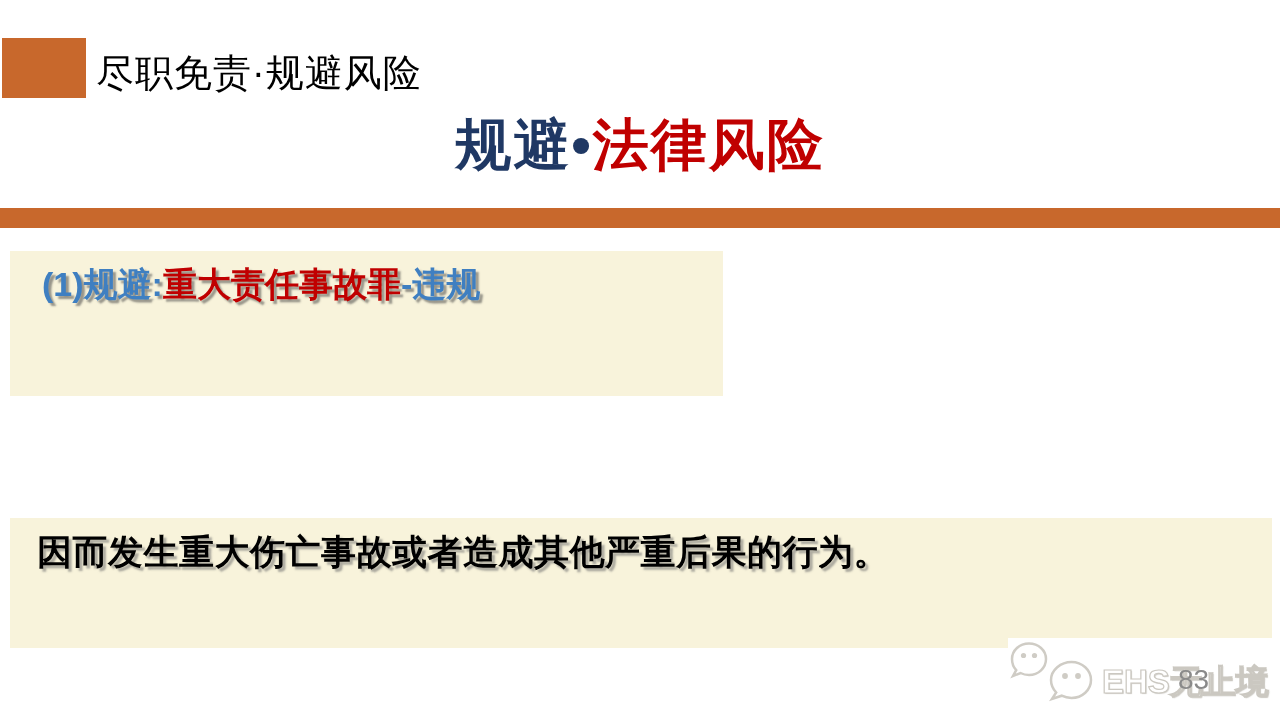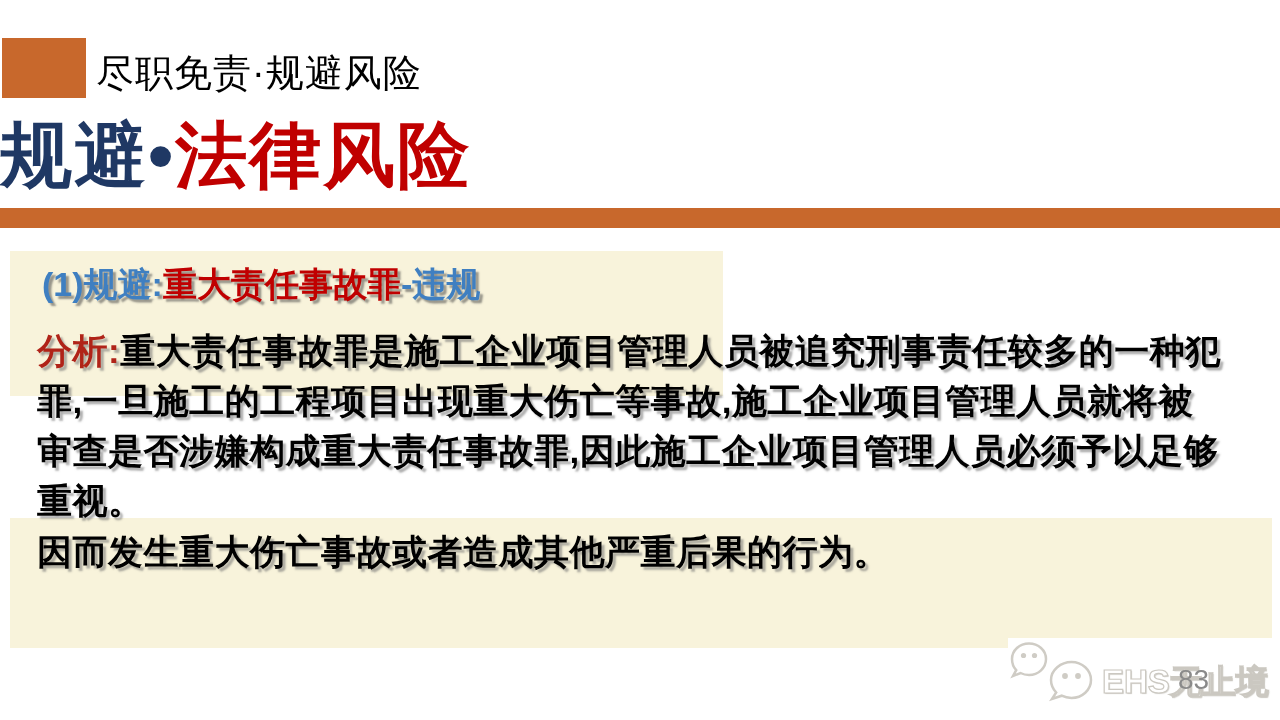--- a/index.html
+++ b/index.html
@@ -31,21 +31,22 @@
     color: #000000;
     letter-spacing: 1px;
     white-space: nowrap;
   }
   
   .title {
     position: absolute;
     left: 0; top: 108px;
     width: 1280px;
     margin: 0;
-    font-size: 72px;
+    text-align: center;
+    font-size: 56px;
     font-weight: bold;
     letter-spacing: 2px;
     white-space: nowrap;
   }
   .t-navy { color: #1F3864; }
   .t-red  { color: #C00000; }
   
   .divider {
     position: absolute;
     left: 0; top: 208px;
@@ -128,26 +129,20 @@
 
   <h1 class="title"><span class="t-navy">规避•</span><span class="t-red">法律风险</span></h1>
 
   <div class="divider"></div>
 
   <div class="hl hl1"></div>
   <div class="hl hl2"></div>
 
   <div class="heading"><span class="h-blue">(1)规避:</span><span class="h-red">重大责任事故罪</span><span class="h-blue">-违规</span></div>
 
-  <div class="para para-analysis">
-    <div class="pline"><span class="plabel">分析:</span><span>重大责任事故罪是施工企业项目管理人员被追究刑事责任较多的一种犯</span></div>
-    <div class="pline">罪,一旦施工的工程项目出现重大伤亡等事故,施工企业项目管理人员就将被</div>
-    <div class="pline">审查是否涉嫌构成重大责任事故罪,因此施工企业项目管理人员必须予以足够</div>
-    <div class="pline">重视。</div>
-  </div>
 
   <div class="para para-concept">
     <div class="pline">因而发生重大伤亡事故或者造成其他严重后果的行为。</div>
   </div>
 
   <div class="watermark">
     <svg class="wm-icon" width="92" height="60" viewBox="0 0 92 60" xmlns="http://www.w3.org/2000/svg">
       <g fill="#ffffff" stroke="#CFCCC5" stroke-width="2.5">
         <path d="M 38 17 C 38 25.8 30.4 33 21 33 C 17.9 33 15 32.3 12.5 31 L 5 34 L 8.2 28.2 C 5.6 25.4 4 21.9 4 17 C 4 8.2 11.6 1.5 21 1.5 C 30.4 1.5 38 8.2 38 17 Z"></path>
         <path d="M 83 38 C 83 48 74.2 56 63.5 56 C 59.9 56 56.6 55.2 53.7 53.7 L 44 57 L 48.2 50.5 C 45.2 47.3 43 43 43 38 C 43 28 52.8 20 63.5 20 C 74.2 20 83 28 83 38 Z"></path>

